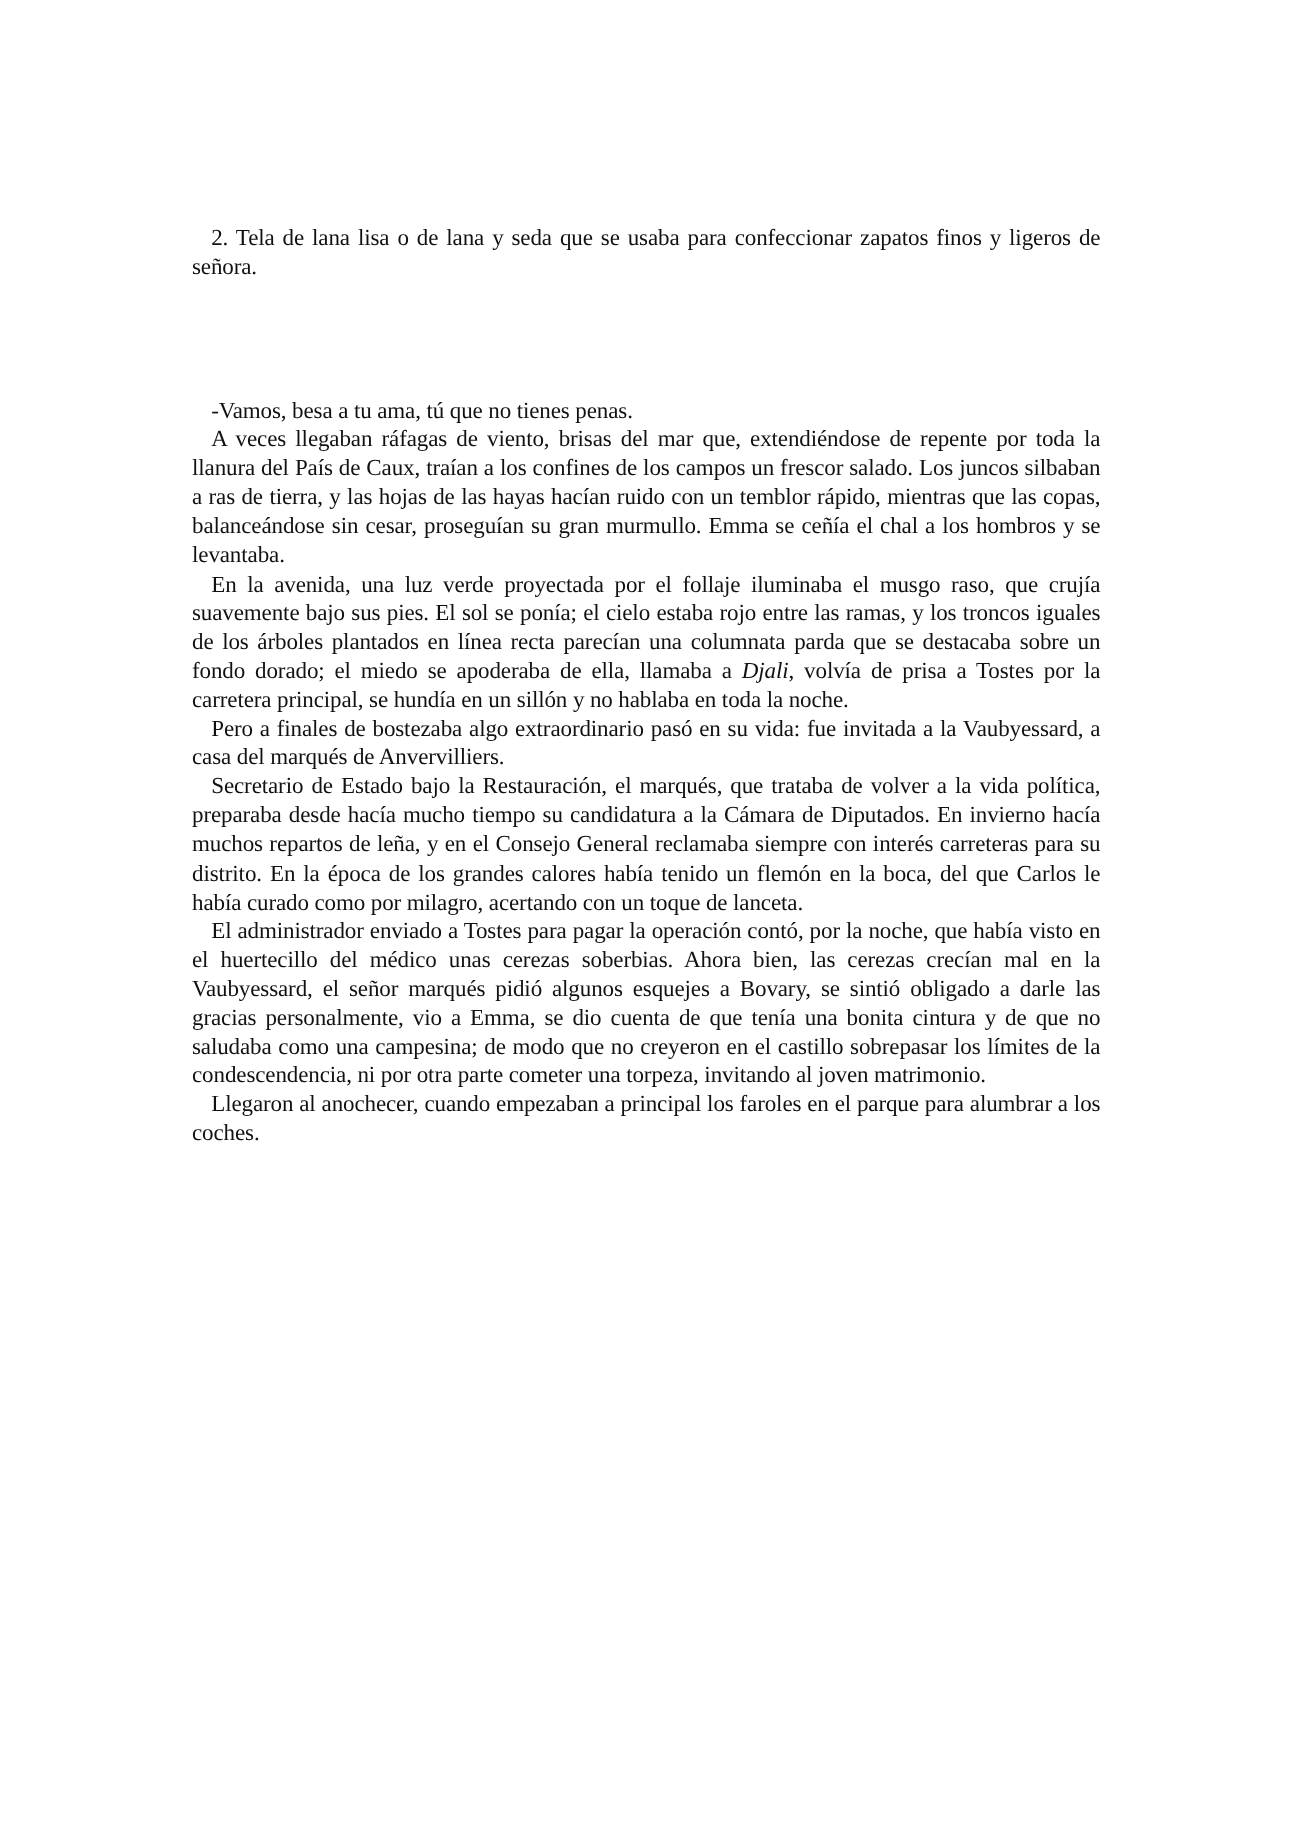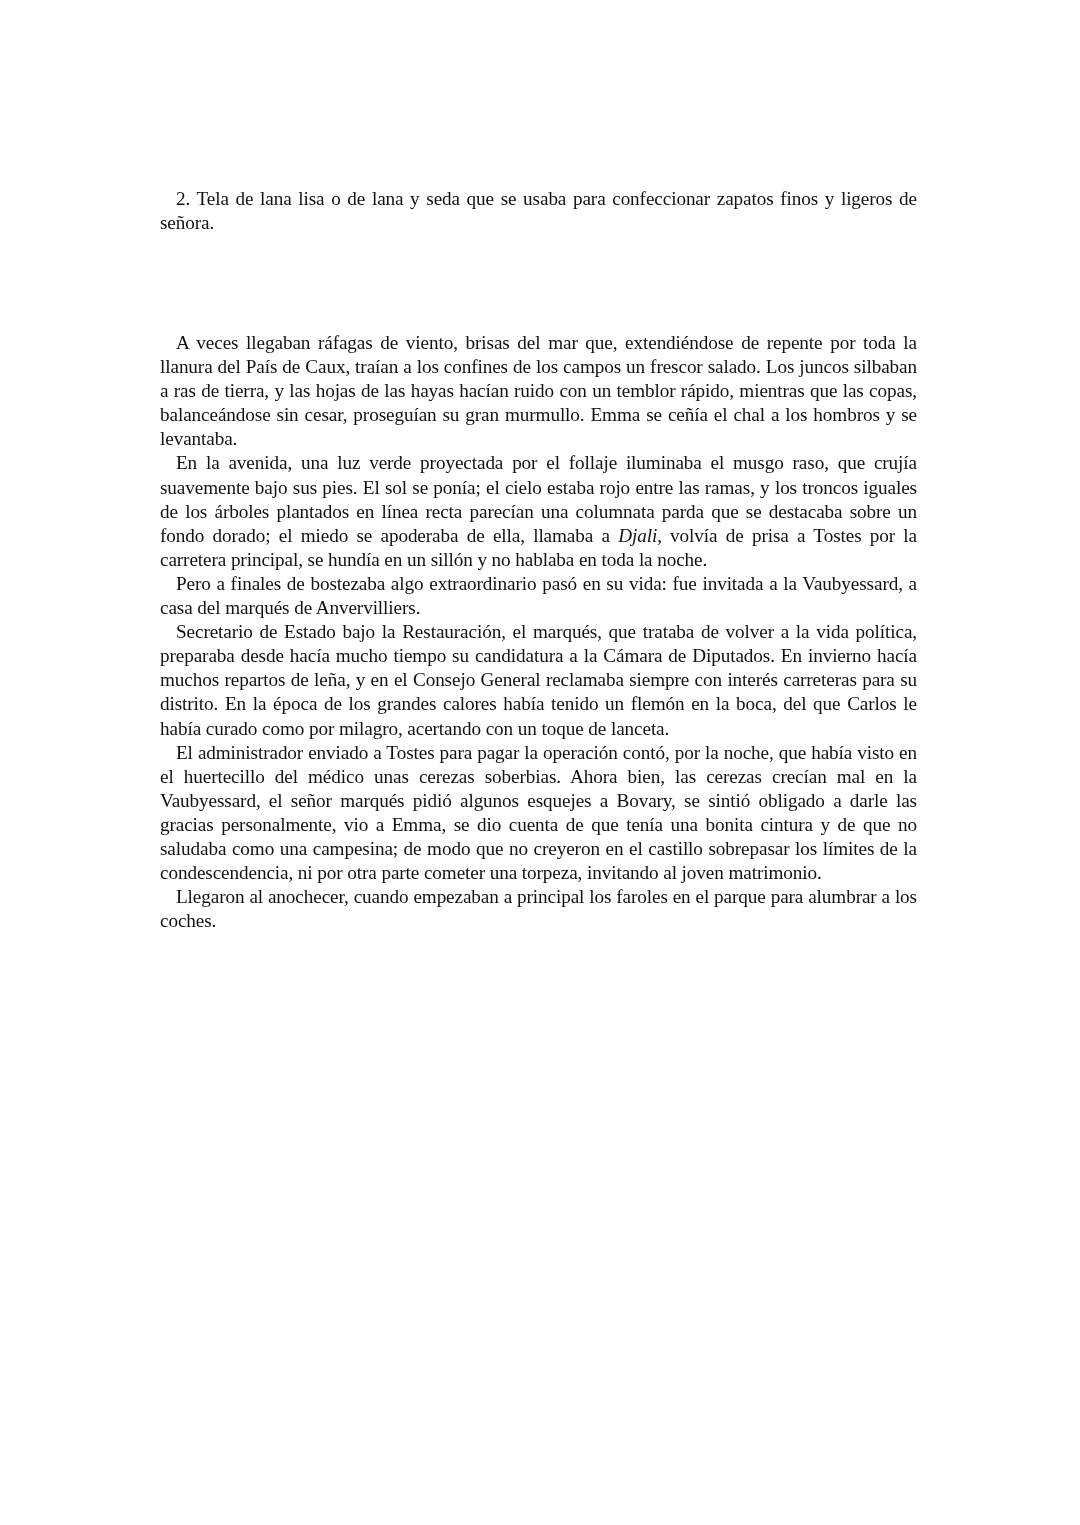--- a/index.html
+++ b/index.html
@@ -47,20 +47,21 @@
 </head>
 <body>
 
 <div class="page">
 
   <div class="text-block footnote-block">
     <p class="para"><span>2.</span> <span>Tela de lana lisa o de lana y seda que se usaba para confeccionar zapatos finos y ligeros de señora.</span></p>
   </div>
 
   <div class="text-block body-block">
+    <p class="para">-Vamos, besa a tu ama, tú que no tienes penas.</p>
     <p class="para">A veces llegaban ráfagas de viento, brisas del mar que, extendiéndose de repente por toda la llanura del País de Caux, traían a los confines de los campos un frescor salado. Los juncos silbaban a ras de tierra, y las hojas de las hayas hacían ruido con un temblor rápido, mientras que las copas, balanceándose sin cesar, proseguían su gran murmullo. Emma se ceñía el chal a los hombros y se levantaba.</p>
     <p class="para"><span>En la avenida, una luz verde proyectada por el follaje iluminaba el musgo raso, que crujía suavemente bajo sus pies. El sol se ponía; el cielo estaba rojo entre las ramas, y los troncos iguales de los árboles plantados en línea recta parecían una columnata parda que se destacaba sobre un fondo dorado; el miedo se apoderaba de ella, llamaba a </span><em>Djali</em><span>, volvía de prisa a Tostes por la carretera principal, se hundía en un sillón y no hablaba en toda la noche.</span></p>
     <p class="para">Pero a finales de bostezaba algo extraordinario pasó en su vida: fue invitada a la Vaubyessard, a casa del marqués de Anvervilliers.</p>
     <p class="para">Secretario de Estado bajo la Restauración, el marqués, que trataba de volver a la vida política, preparaba desde hacía mucho tiempo su candidatura a la Cámara de Diputados. En invierno hacía muchos repartos de leña, y en el Consejo General reclamaba siempre con interés carreteras para su distrito. En la época de los grandes calores había tenido un flemón en la boca, del que Carlos le había curado como por milagro, acertando con un toque de lanceta.</p>
     <p class="para">El administrador enviado a Tostes para pagar la operación contó, por la noche, que había visto en el huertecillo del médico unas cerezas soberbias. Ahora bien, las cerezas crecían mal en la Vaubyessard, el señor marqués pidió algunos esquejes a Bovary, se sintió obligado a darle las gracias personalmente, vio a Emma, se dio cuenta de que tenía una bonita cintura y de que no saludaba como una campesina; de modo que no creyeron en el castillo sobrepasar los límites de la condescendencia, ni por otra parte cometer una torpeza, invitando al joven matrimonio.</p>
     <p class="para">Llegaron al anochecer, cuando empezaban a principal los faroles en el parque para alumbrar a los coches.</p>
   </div>
 
 </div>
 

